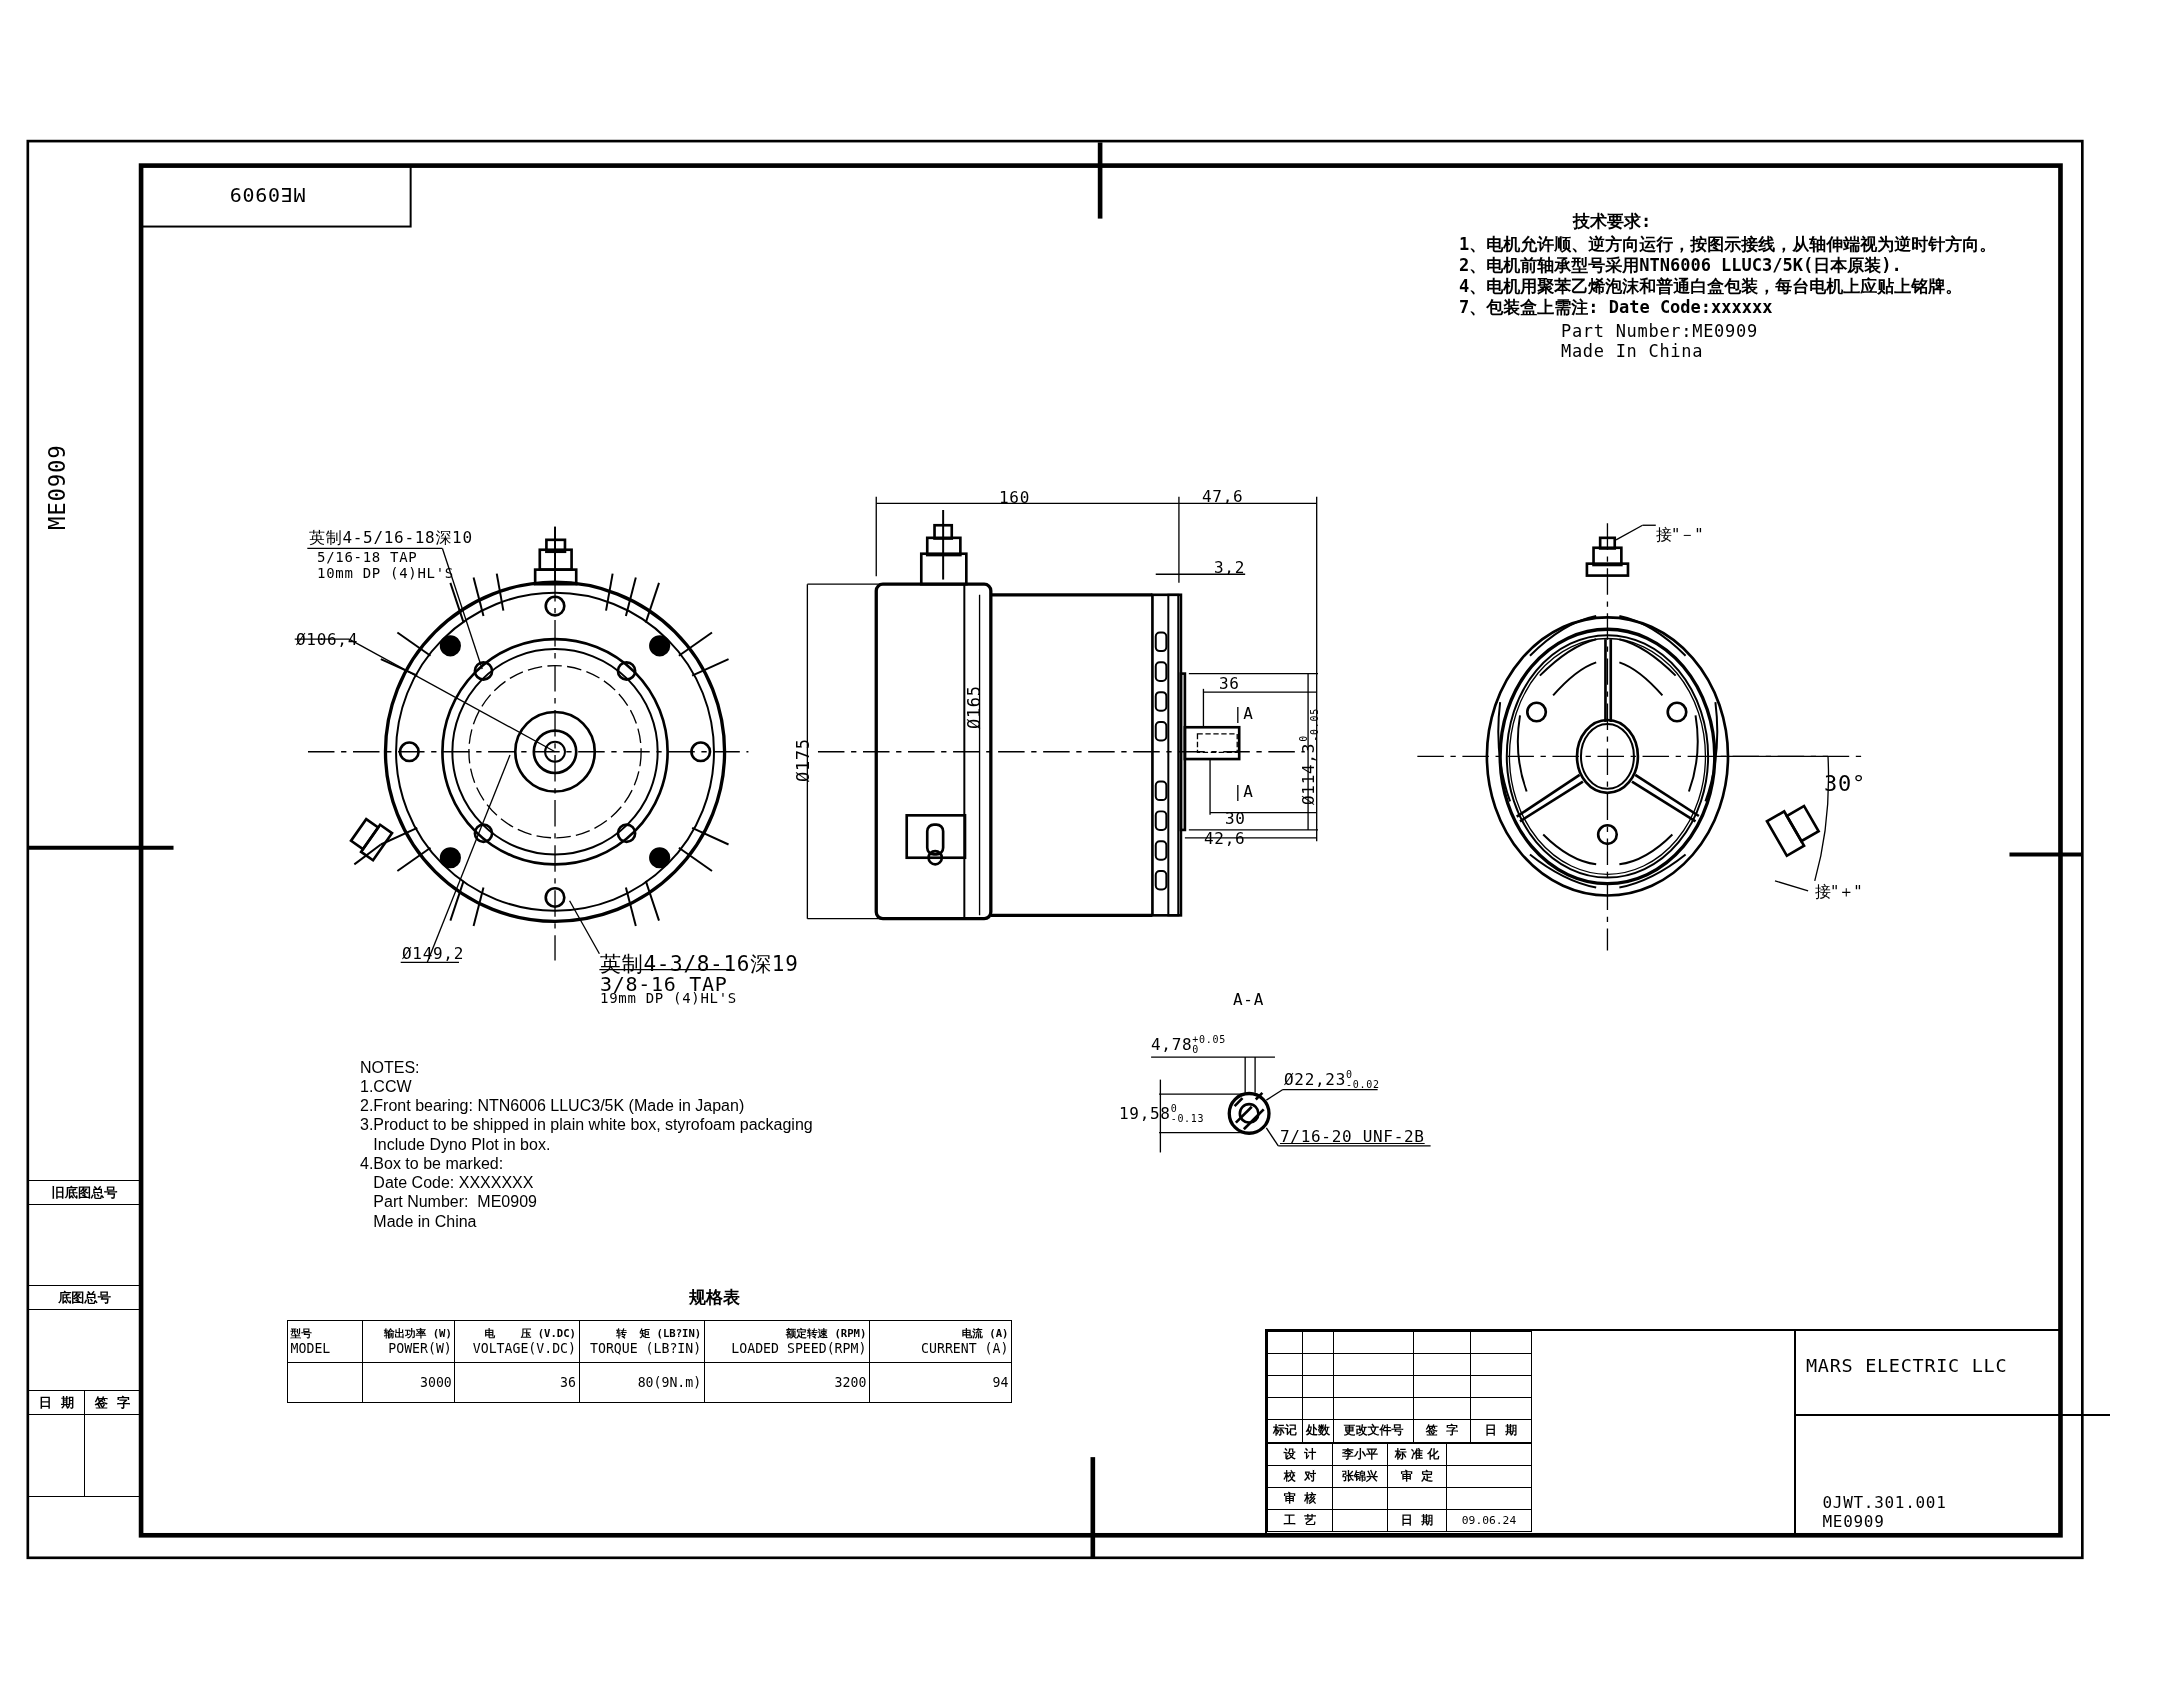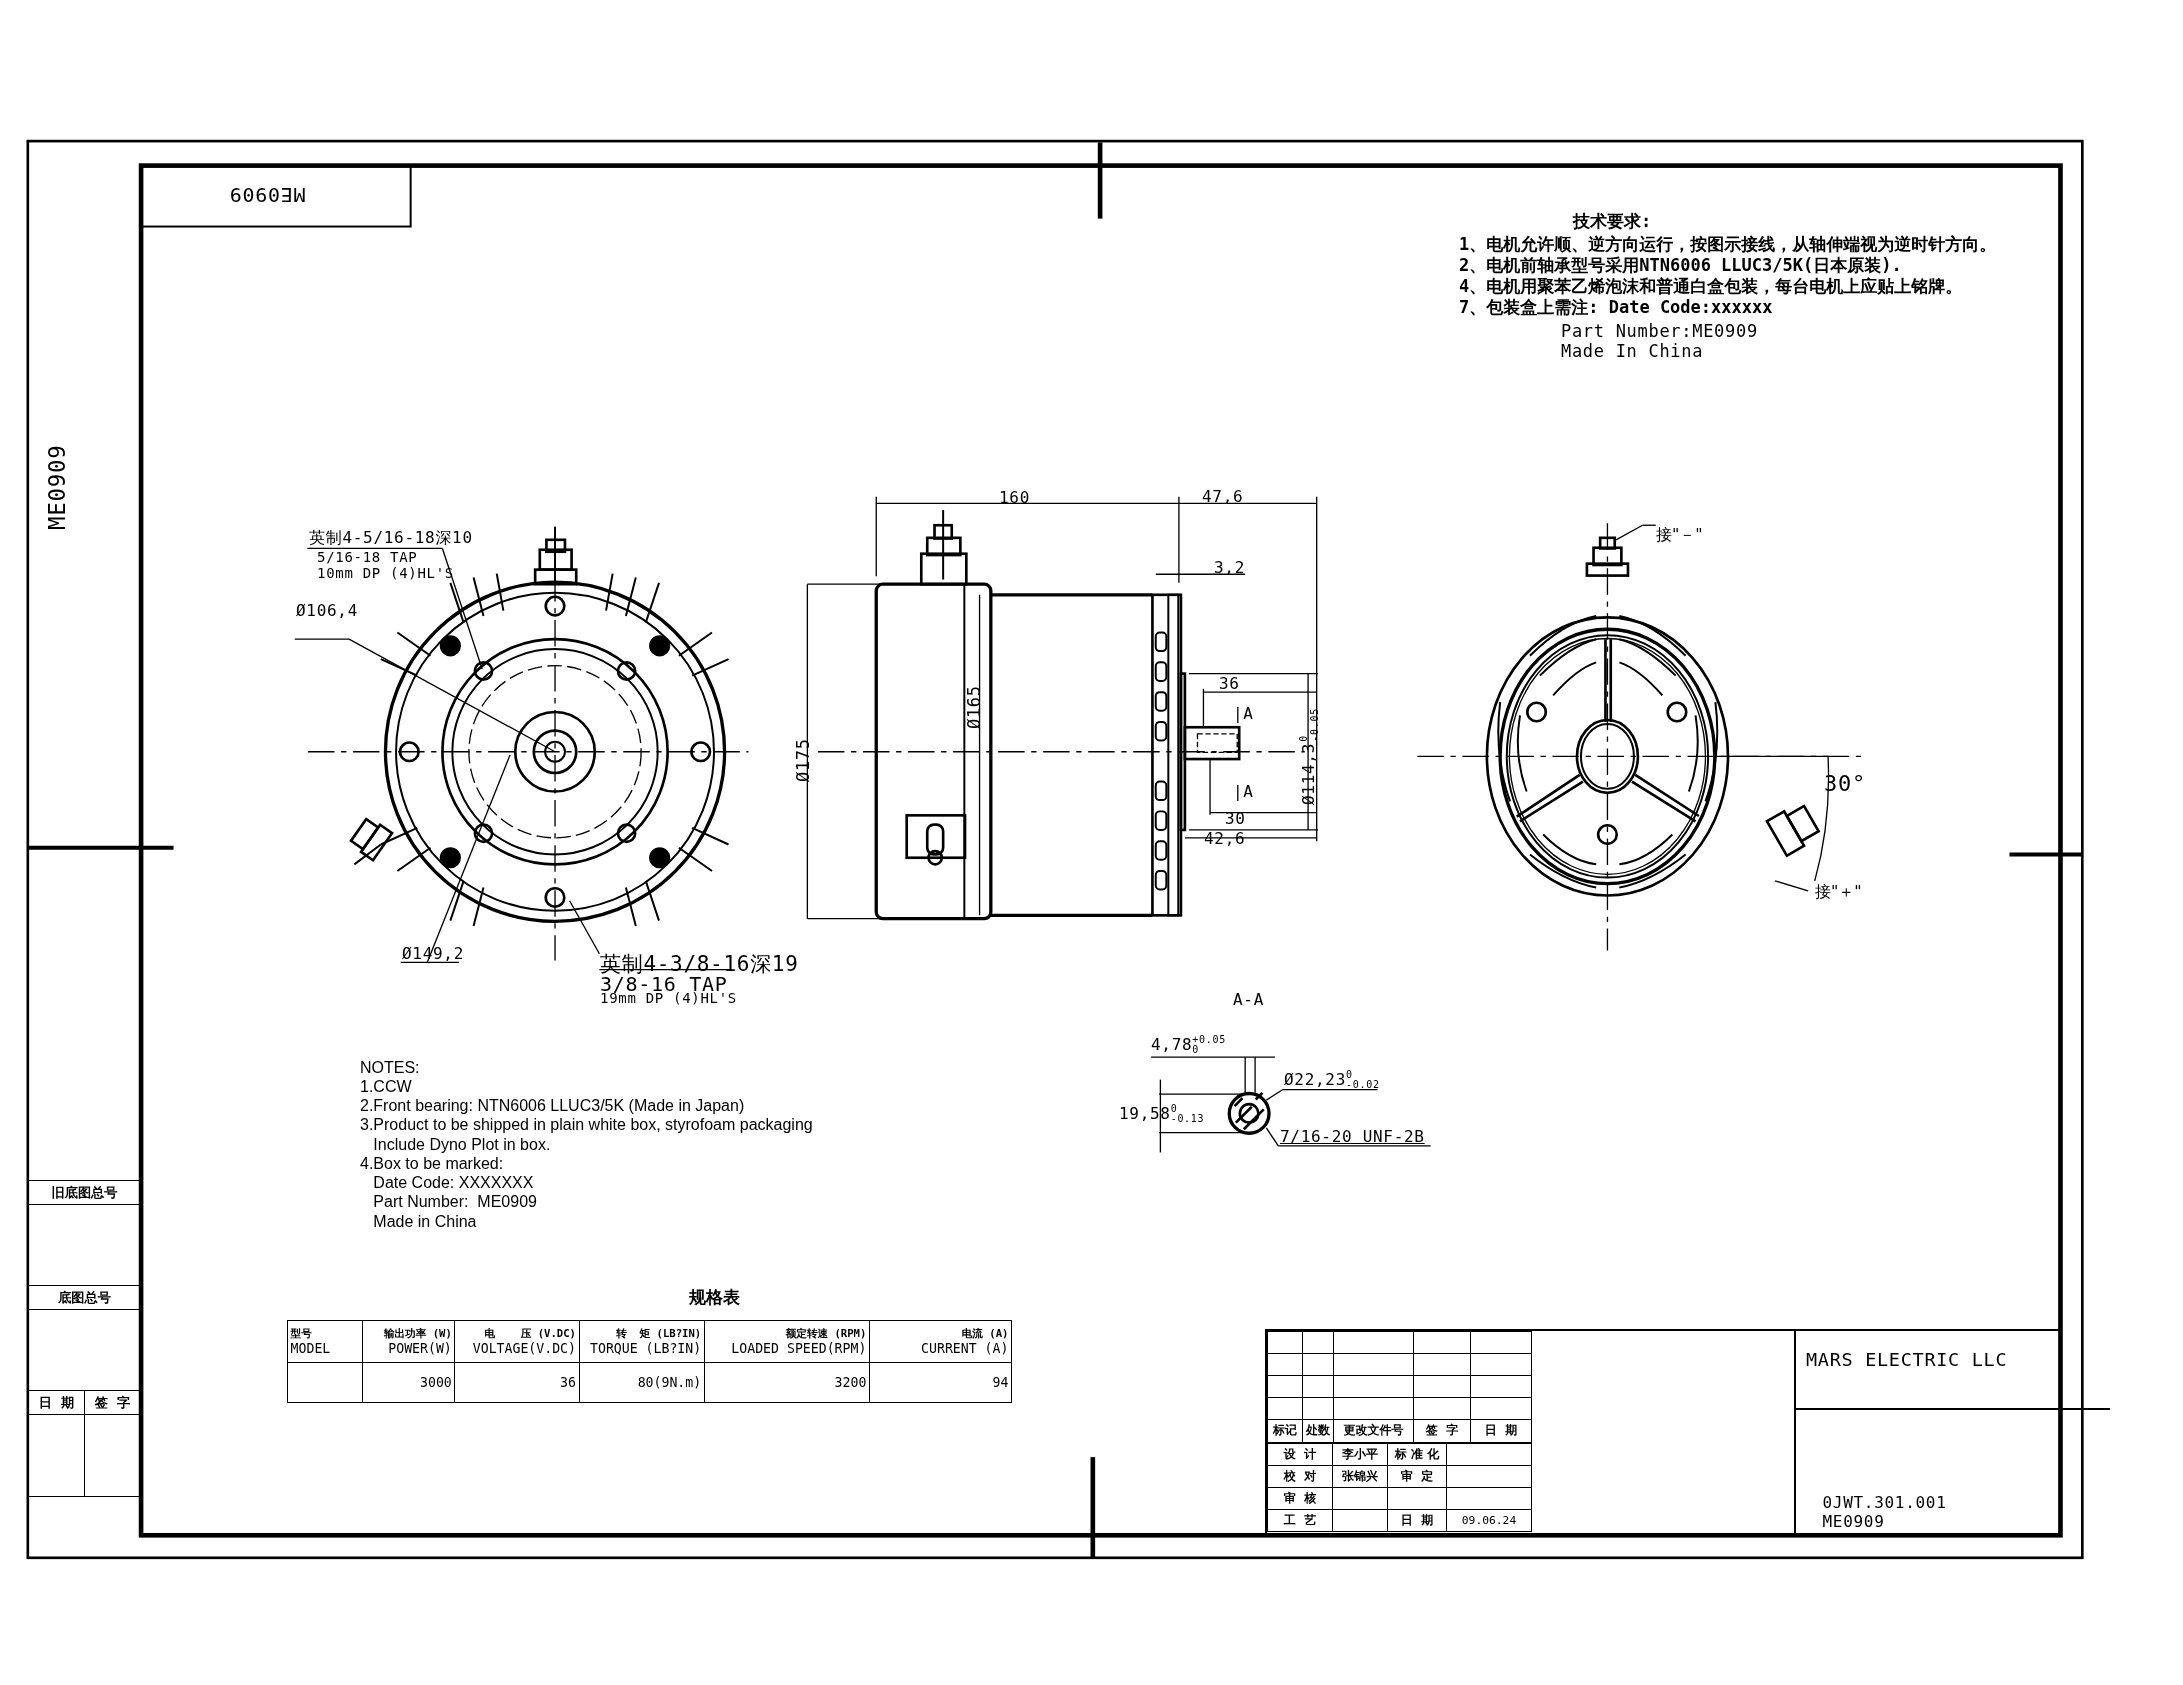--- a/index.html
+++ b/index.html
@@ -256,21 +256,21 @@
   <div class="t" style="left:1459px; top:257px;">2、电机前轴承型号采用NTN6006   LLUC3/5K(日本原装).</div>
   <div class="t" style="left:1459px; top:278px;">4、电机用聚苯乙烯泡沫和普通白盒包装，每台电机上应贴上铭牌。</div>
   <div class="t" style="left:1459px; top:299px;">7、包装盒上需注: Date Code:xxxxxx</div>
   <div class="t cad" style="left:1561px; top:323px; font-weight:normal;">Part Number:ME0909</div>
   <div class="t cad" style="left:1561px; top:343px; font-weight:normal;">Made In China</div>
 </div>
 
 <div class="t cad" style="left:309px; top:530px; font-size:16px;">英制4-5/16-18深10</div>
 <div class="t cad" style="left:317px; top:550px; font-size:14px;">5/16-18 TAP</div>
 <div class="t cad" style="left:317px; top:566px; font-size:14px;">10mm DP (4)HL'S</div>
-<div class="t cad" style="left:296px; top:603px; font-size:16px;">Ø106,4</div>
+<div class="t cad" style="left:296px; top:632px; font-size:16px;">Ø106,4</div>
 <div class="t cad" style="left:402px; top:946px; font-size:16px;">Ø149,2</div>
 <div class="t cad" style="left:600px; top:954px; font-size:21px;">英制4-3/8-16深19</div>
 <div class="t cad" style="left:600px; top:974px; font-size:20px;">3/8-16 TAP</div>
 <div class="t cad" style="left:600px; top:991px; font-size:14px;">19mm DP (4)HL'S</div>
 
 <div class="t cad" style="left:999px; top:490px; font-size:16px;">160</div>
 <div class="t cad" style="left:1202px; top:489px; font-size:16px;">47,6</div>
 <div class="t cad" style="left:1214px; top:560px; font-size:16px;">3,2</div>
 <div class="t cad" style="left:795px; top:782px; font-size:17px; transform:rotate(-90deg); transform-origin:left top;">Ø175</div>
 <div class="t cad" style="left:966px; top:729px; font-size:17px; transform:rotate(-90deg); transform-origin:left top;">Ø165</div>
@@ -441,20 +441,20 @@
       <td style="white-space:pre;">工  艺</td>
       <td></td>
       <td style="white-space:pre;">日  期</td>
       <td style="font-weight:normal; font-family:'DejaVu Sans Mono', monospace; font-size:11.3px;">09.06.24</td>
     </tr>
   </tbody>
     </table>
 
 
   <div class="abs" style="left:527px; top:0; width:266px; height:202px; border-left:2px solid #000;">
-    <div class="abs" style="left:0; top:9px; width:314px; height:68px; border-bottom:2px solid #000;">
+    <div class="abs" style="left:0; top:15px; width:314px; height:68px; border-bottom:2px solid #000;">
       <div class="t cad" style="left:10px; top:10.6px; font-size:18.5px;">MARS ELECTRIC LLC</div>
     </div>
     <div class="t cad" style="left:26.5px; top:164px; font-size:16px;">0JWT.301.001</div>
     <div class="t cad" style="left:26.5px; top:183px; font-size:16px;">ME0909</div>
   </div>
 </div>
 
 
 </body></html>

